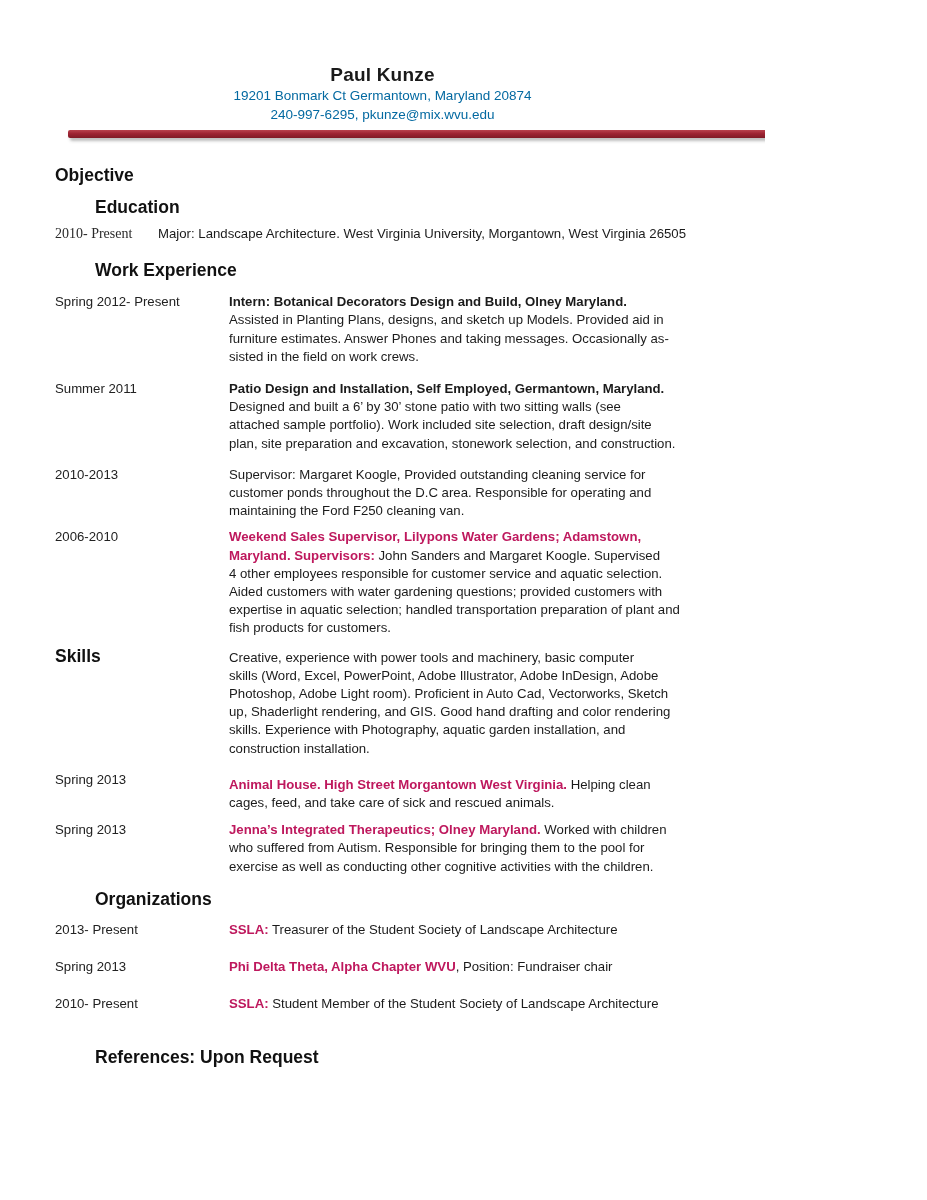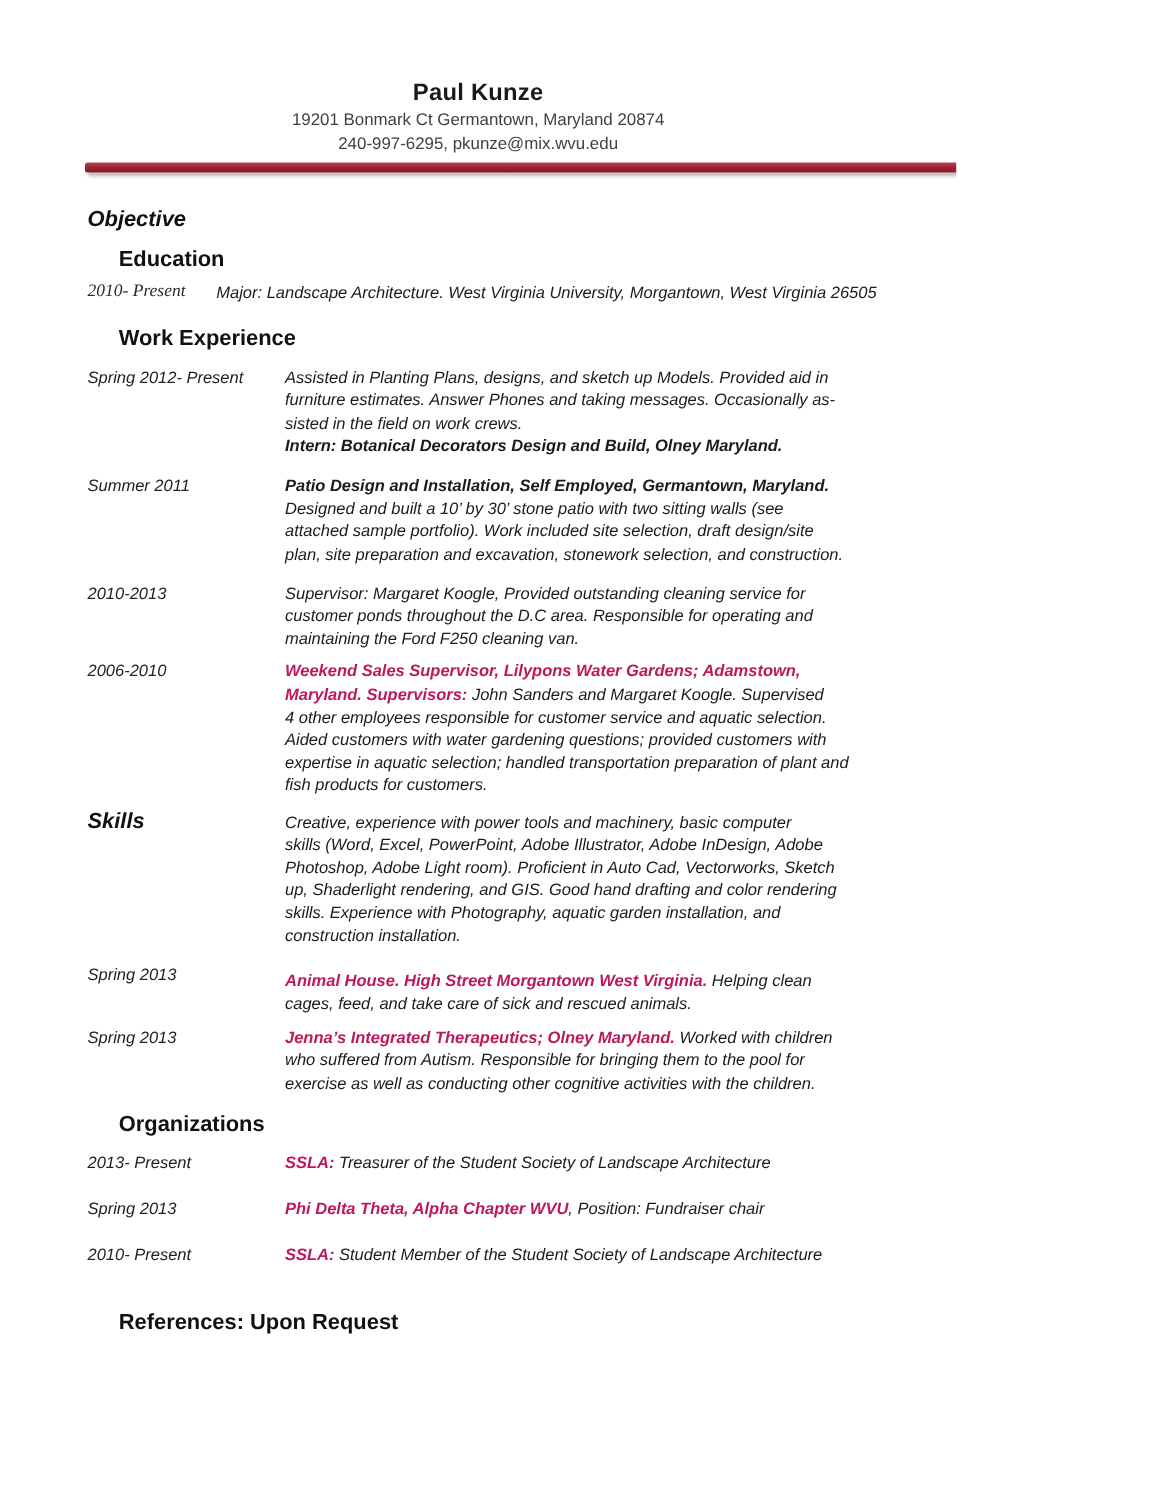--- a/index.html
+++ b/index.html
@@ -7,39 +7,39 @@
     width:927px; height:1200px;
     font-family:"Liberation Sans", sans-serif;
     color:#1a1a1a;
     -webkit-font-smoothing:antialiased;
   }
   .page { position:relative; width:765px; height:1200px; overflow:hidden; }
 
   
   .header { padding-top:64px; text-align:center; }
   .name { font-size:19px; font-weight:bold; line-height:22px; letter-spacing:0.2px; }
-  .hline { font-size:13.5px; line-height:19px; color:#404040; }
+  .hline { font-size:13.5px; line-height:19px; color:#0369a1; }
 
   
   .rule {
     margin:6px 0 0 68px;
     width:793px; height:8px;
     border-radius:2px;
     background:linear-gradient(180deg, var(--rule-light, #b9434e) 0%, var(--rule-red, #9e2433) 45%, #801a26 100%);
     box-shadow:2px 3px 3px rgba(110,110,110,0.45);
   }
 
   
   .heading { font-size:17.5px; font-weight:bold; line-height:22px; margin:0; color:#111; }
   .ml { margin-left:95px; }
 
   
-  .row { display:grid; margin-left:70px;font-style:italic; }
+  .row { display:grid; margin-left:55px; }
   .row.narrow { grid-template-columns:103px 660px; }
-  .row.wide   { grid-template-columns:158px 540px; }
+  .row.wide   { grid-template-columns:158px 540px;gap:16px; }
 
   .date { font-size:13.2px; line-height:18.2px; color:#222; }
   .date.serif { font-family:"Liberation Serif", serif; font-size:14px; color:#2a2a2a; }
 
   p.body-text {
     margin:0; font-size:13.2px; line-height:18.2px;
     white-space:pre-line; color:#1b1b1b;
   }
   .entry-title { font-weight:bold; color:#be185d; }
   .baseline-pad { padding-top:4px; }
@@ -85,32 +85,32 @@
   <div class="row narrow education-row">
     <div class="date serif">2010- Present</div>
     <p class="body-text">Major: Landscape Architecture. West Virginia University, Morgantown, West Virginia 26505</p>
   </div>
 
   <h2 class="heading ml work-head">Work Experience</h2>
 
   <div class="row wide we-1">
     <div class="date">Spring 2012- Present</div>
     <div>
+      <p class="body-text entry-title">Intern: Botanical Decorators Design and Build, Olney Maryland.</p>
       <p class="body-text">Assisted in Planting Plans, designs, and sketch up Models. Provided aid in
 furniture estimates. Answer Phones and taking messages. Occasionally as-
 sisted in the field on work crews.</p>
-      <p class="body-text entry-title">Intern: Botanical Decorators Design and Build, Olney Maryland.</p>
     </div>
   </div>
 
   <div class="row wide we-2">
     <div class="date">Summer 2011</div>
     <div>
       <p class="body-text entry-title">Patio Design and Installation, Self Employed, Germantown, Maryland.</p>
-      <p class="body-text">Designed and built a 10’ by 30’ stone patio with two sitting walls (see
+      <p class="body-text">Designed and built a 6’ by 30’ stone patio with two sitting walls (see
 attached sample portfolio). Work included site selection, draft design/site
 plan, site preparation and excavation, stonework selection, and construction.</p>
     </div>
   </div>
 
   <div class="row wide we-3">
     <div class="date">2010-2013</div>
     <div>
       <p class="body-text">Supervisor: Margaret Koogle, Provided outstanding cleaning service for
 customer ponds throughout the D.C area.  Responsible for operating and

